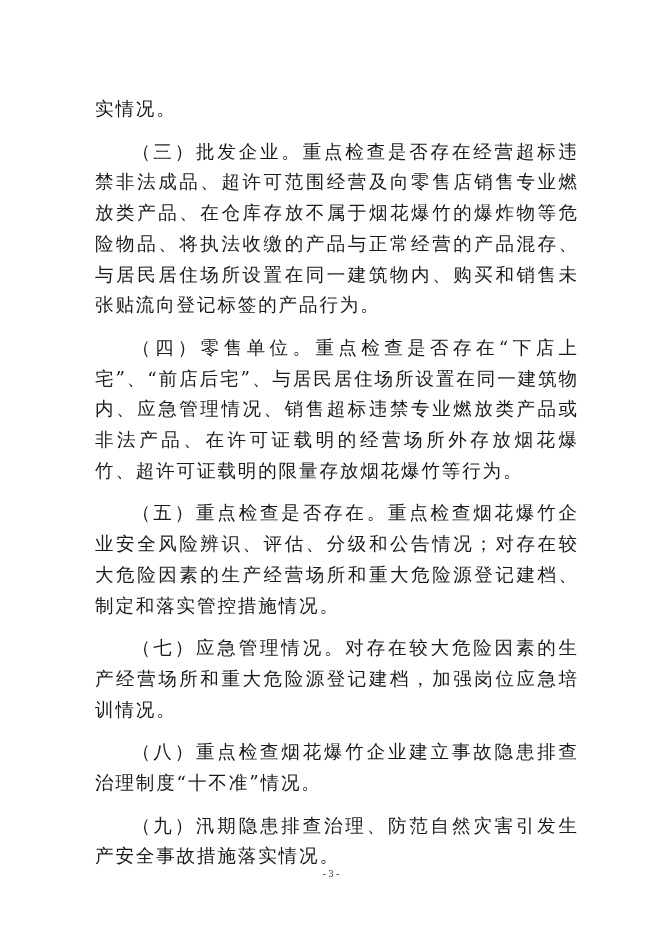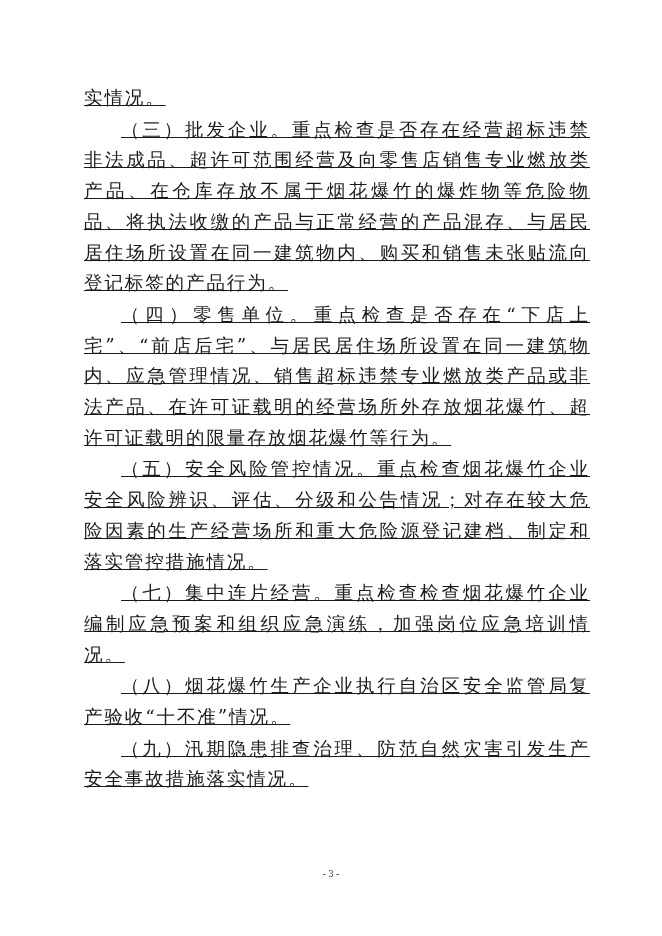--- a/index.html
+++ b/index.html
@@ -8,35 +8,35 @@
     position: absolute; left: 0; top: 0; width: 662px; height: 936px;
     background: #ffffff;
   }
   .content {
     position: absolute; left: 83px; top: 82px; width: 508px;
     font-family: "DejaVu Serif", "Liberation Serif", serif;
     font-size: 18.5px; line-height: 30.7px; color: #1a1a1a;
     letter-spacing: 1.9px;
     text-align: justify;
   }
-  .content p { margin: 1px; text-decoration: underline; }
+  .content p { margin: 12px; }
   .content p.indent { text-indent: 2em; }
   .footer {
     position: absolute; left: 0; top: 868px; width: 662px; text-align: center;
     font-family: "Liberation Serif", serif; font-size: 10px; color: #333;
   }
 </style>
 </head>
 <body>
 
 <div class="page">
   <div class="content">
     <p>实情况。</p>
     <p class="indent">（三）批发企业。重点检查是否存在经营超标违禁非法成品、超许可范围经营及向零售店销售专业燃放类产品、在仓库存放不属于烟花爆竹的爆炸物等危险物品、将执法收缴的产品与正常经营的产品混存、与居民居住场所设置在同一建筑物内、购买和销售未张贴流向登记标签的产品行为。</p>
     <p class="indent">（四）零售单位。重点检查是否存在“下店上宅”、“前店后宅”、与居民居住场所设置在同一建筑物内、应急管理情况、销售超标违禁专业燃放类产品或非法产品、在许可证载明的经营场所外存放烟花爆竹、超许可证载明的限量存放烟花爆竹等行为。</p>
-    <p class="indent">（五）安全风险管控情况。重点检查烟花爆竹企业安全风险辨识、评估、分级和公告情况；对存在较大危险因素的生产经营场所和重大危险源登记建档、制定和落实管控措施情况。</p>
-    <p class="indent">（七）集中连片经营。重点检查检查烟花爆竹企业编制应急预案和组织应急演练，加强岗位应急培训情况。</p>
-    <p class="indent">（八）烟花爆竹生产企业执行自治区安全监管局复产验收“十不准”情况。</p>
+    <p class="indent">（五）重点检查是否存在。重点检查烟花爆竹企业安全风险辨识、评估、分级和公告情况；对存在较大危险因素的生产经营场所和重大危险源登记建档、制定和落实管控措施情况。</p>
+    <p class="indent">（七）应急管理情况。对存在较大危险因素的生产经营场所和重大危险源登记建档，加强岗位应急培训情况。</p>
+    <p class="indent">（八）重点检查烟花爆竹企业建立事故隐患排查治理制度“十不准”情况。</p>
     <p class="indent">（九）汛期隐患排查治理、防范自然灾害引发生产安全事故措施落实情况。</p>
 
   </div>
   <div class="footer">- 3 -</div>
 </div>
 
 </body></html>

